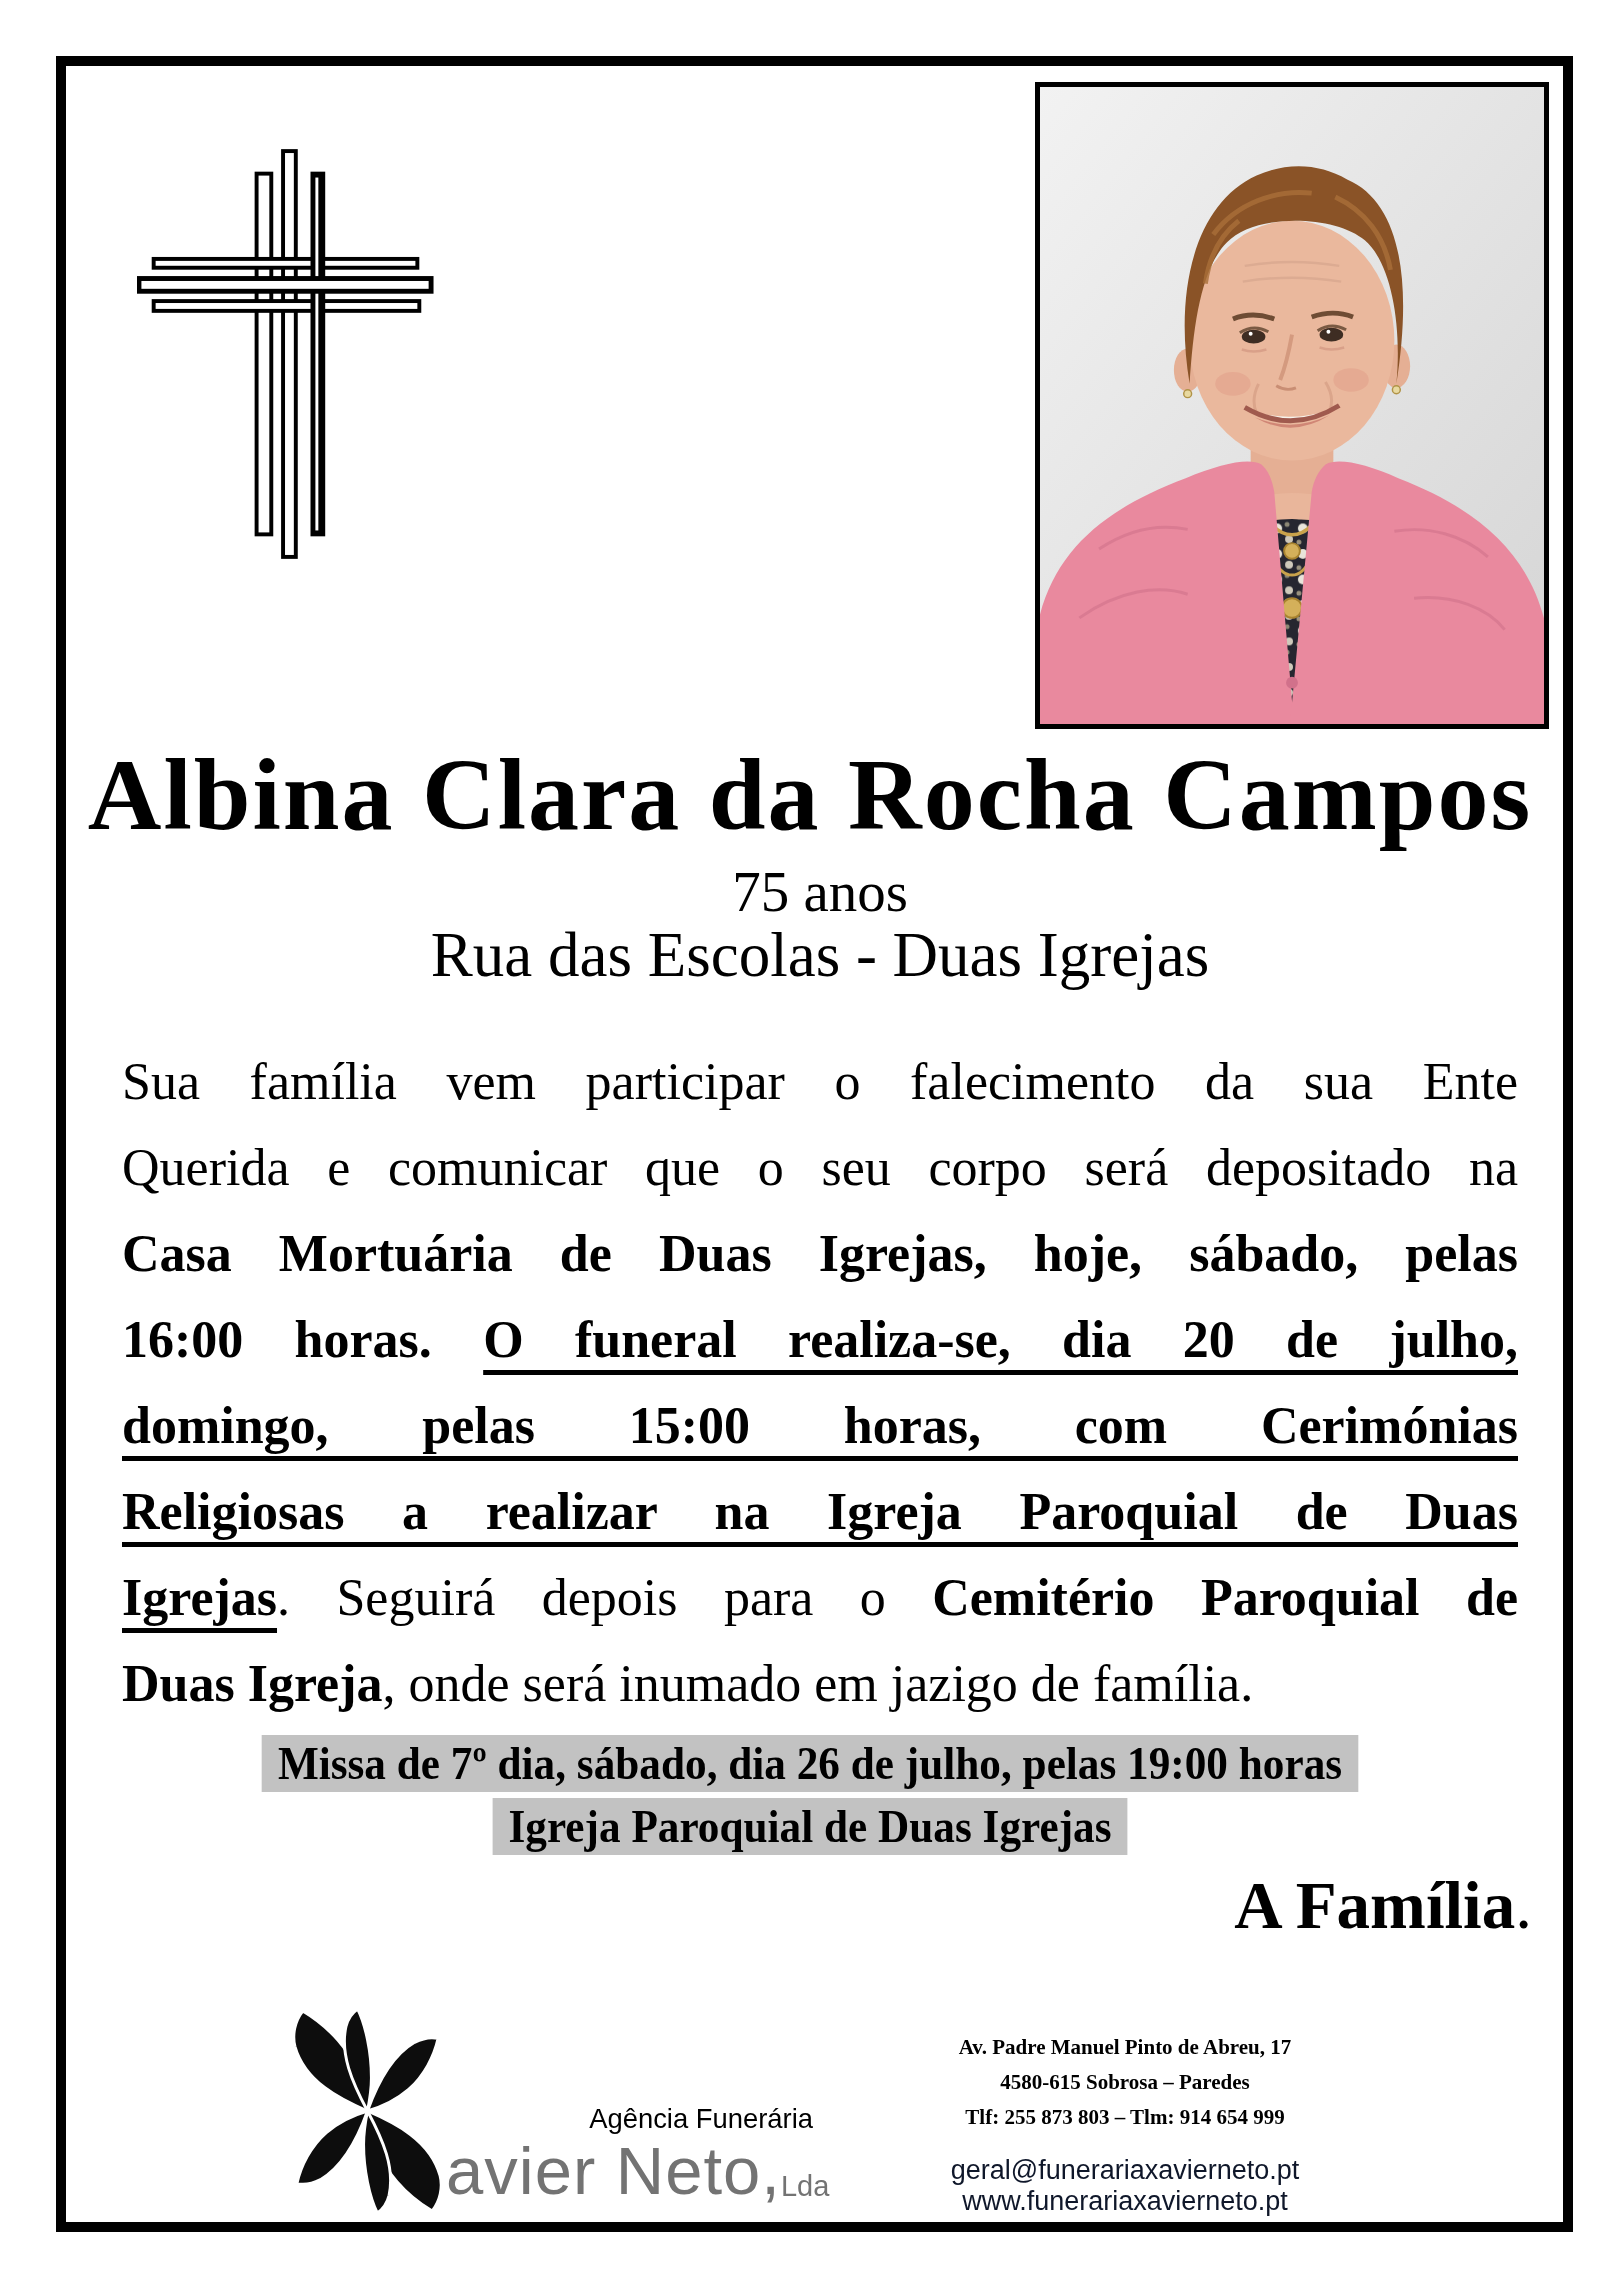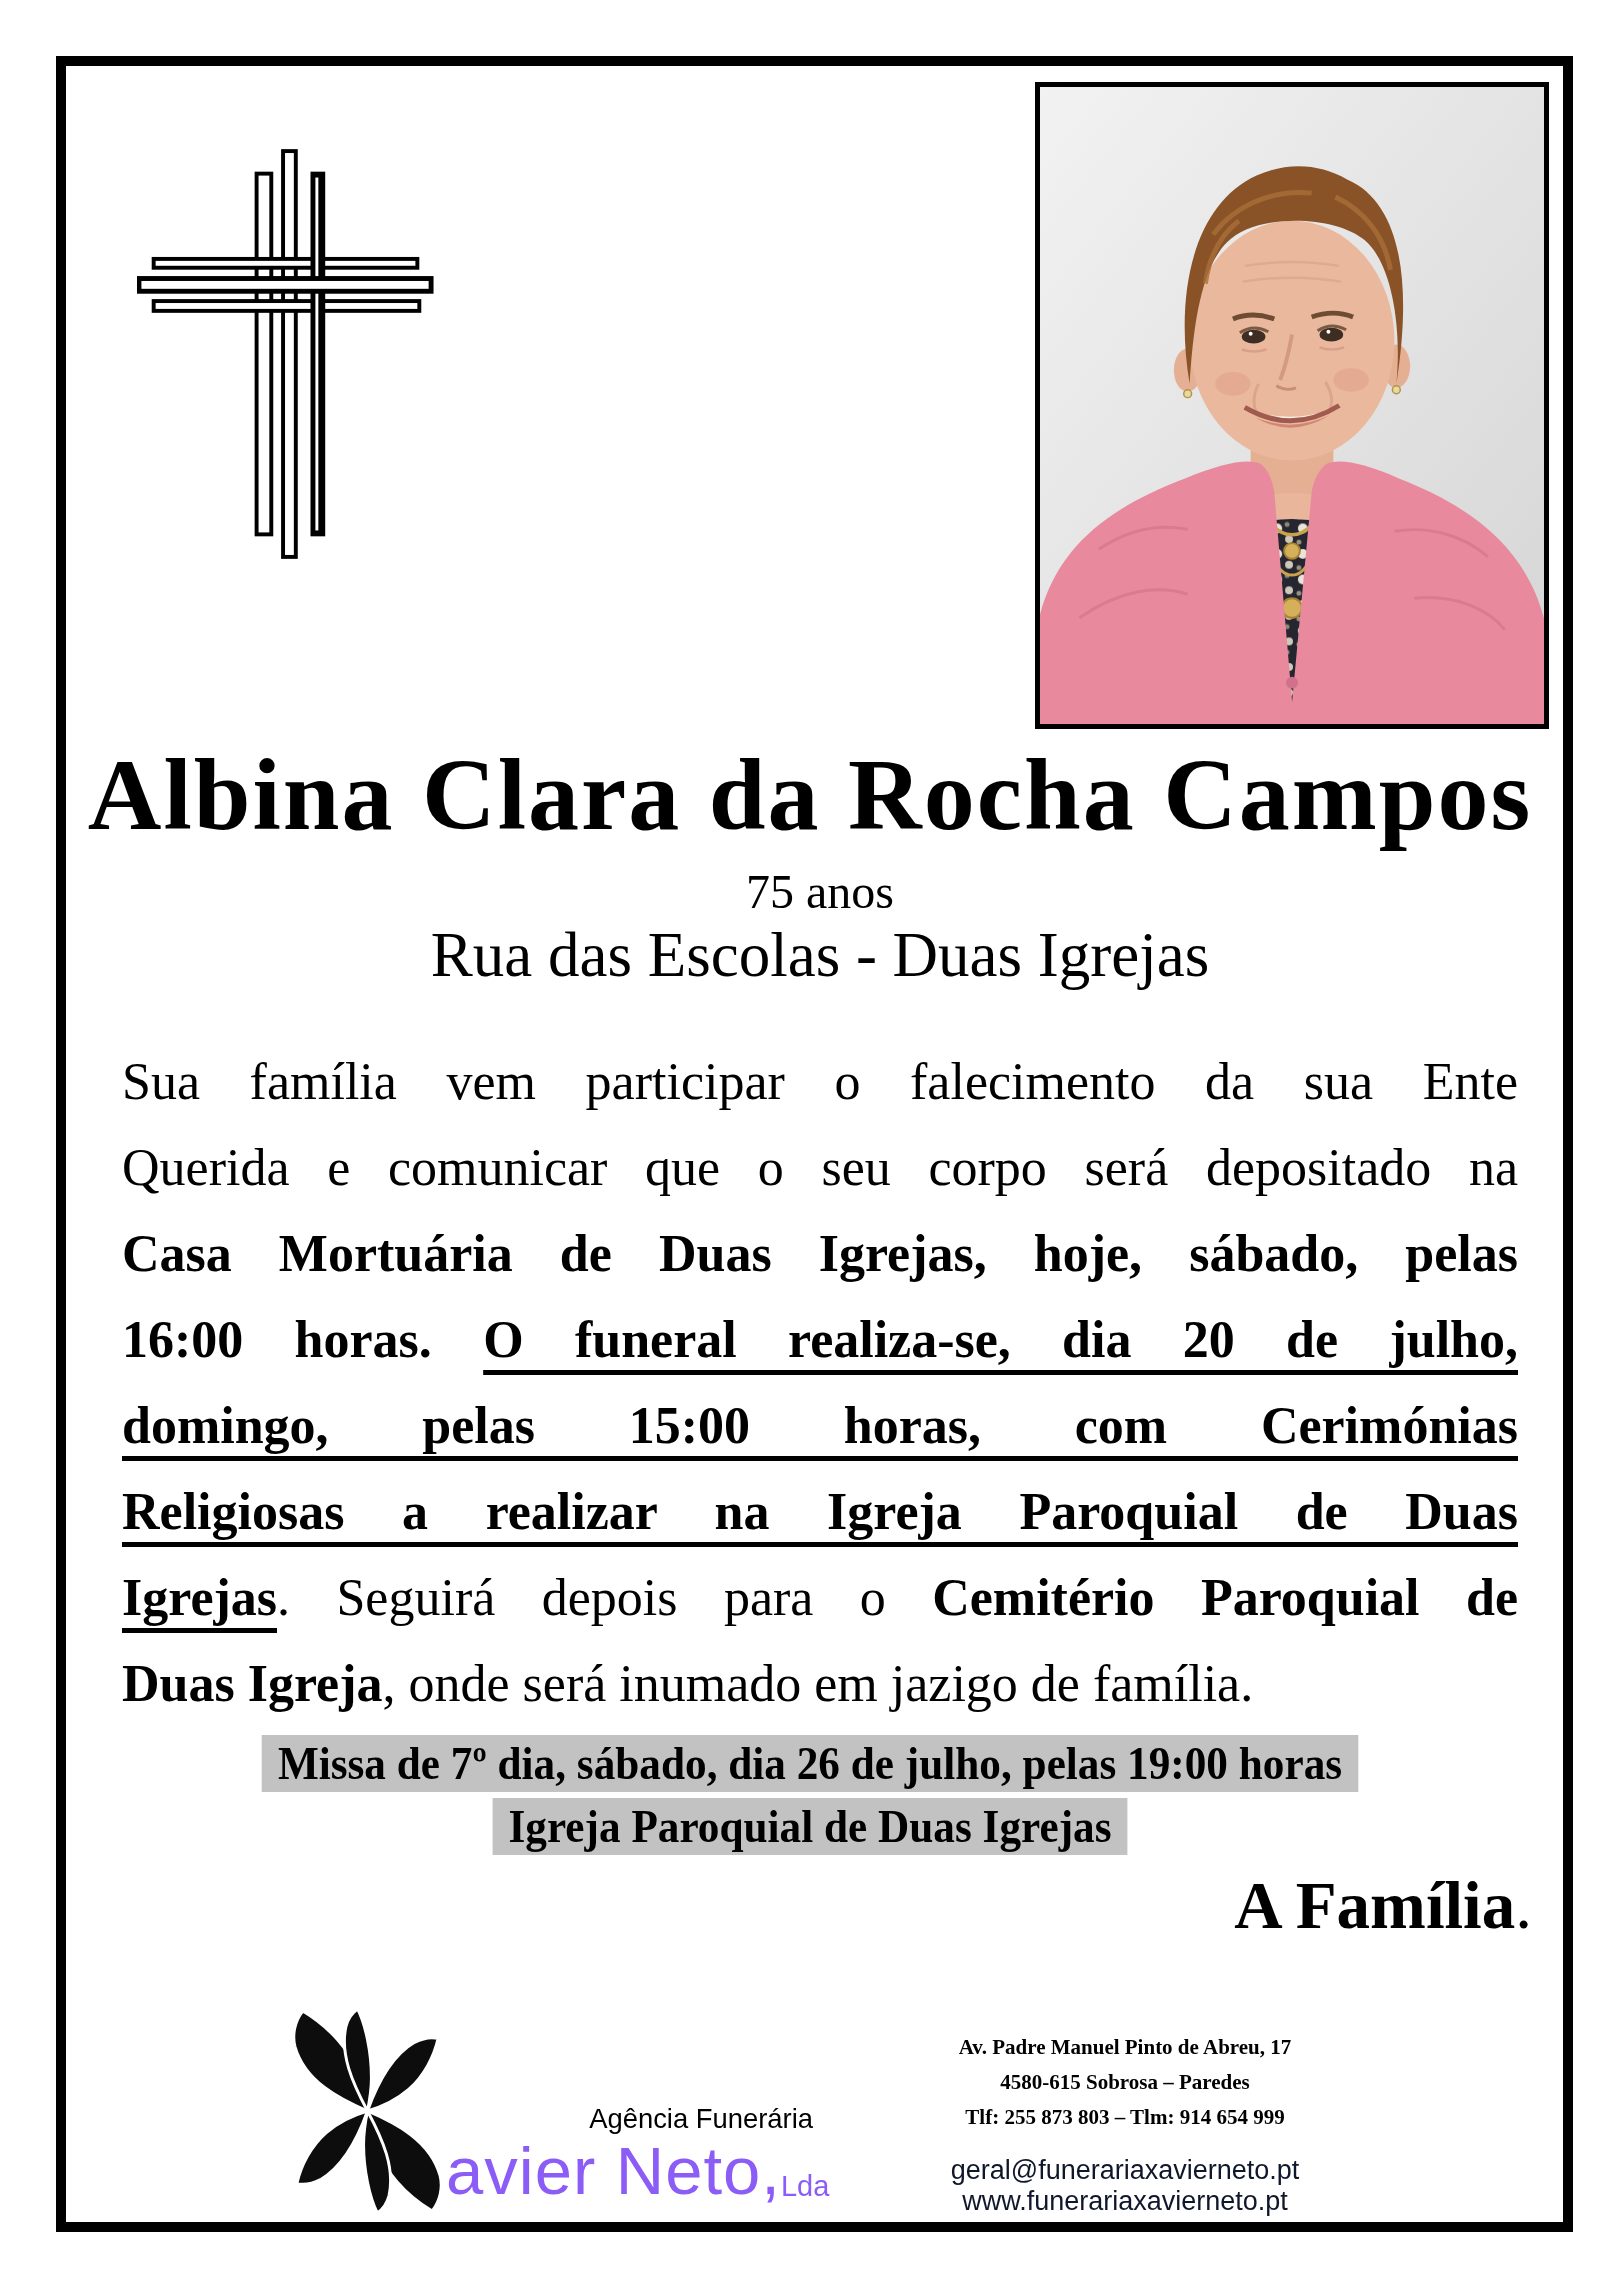--- a/index.html
+++ b/index.html
@@ -10,21 +10,21 @@
   
   .cross{position:absolute;left:137px;top:147px;width:298px;height:414px;}
   
   .photo{position:absolute;left:1035px;top:82px;width:514px;height:647px;
          border:5.9px solid #000;box-sizing:border-box;overflow:hidden;}
   .photo svg{display:block;width:100%;height:100%;}
   
   .name{position:absolute;left:0;top:740px;width:1620px;text-align:center;
         font-size:102px;font-weight:700;letter-spacing:2px;line-height:109px;white-space:nowrap;}
   .age{position:absolute;left:122px;top:861px;width:1396px;text-align:center;
-       font-size:48px;line-height:61px;}
+       font-size:57px;line-height:61px;}
   .street{position:absolute;left:122px;top:925px;width:1396px;text-align:center;
           font-size:63px;line-height:61px;}
   
   .para{position:absolute;left:122px;top:1039px;width:1396px;font-size:52px;line-height:86px;}
   .bline{text-align:justify;text-align-last:justify;text-justify:inter-word;height:86px;overflow:visible;}
   .bline.noj{text-align-last:left;}
   .b{font-weight:700;}
   .u{text-decoration:underline;text-decoration-thickness:4.9px;text-underline-offset:12.7px;}
   
   .mass{position:absolute;left:0;top:1735px;width:1620px;text-align:center;
@@ -34,21 +34,21 @@
   .mass .row2{margin-top:5.9px;}
   
   .family{position:absolute;right:123px;top:1870px;font-size:67px;line-height:71px;white-space:nowrap;}
   .family .fb{font-weight:700;}
   
   .logo{position:absolute;left:283px;top:2009px;width:169px;height:204px;}
   .agency-label{position:absolute;left:470px;top:2104px;width:343px;text-align:right;
                 font-family:"Liberation Sans","DejaVu Sans",sans-serif;font-size:27.4px;line-height:29px;color:#000000;}
   .brand{position:absolute;left:446px;top:2137px;
          font-family:"Liberation Sans","DejaVu Sans",sans-serif;font-size:67px;line-height:67px;
-         letter-spacing:1px;color:#8b5cf6;white-space:nowrap;}
+         letter-spacing:1px;color:#737373;white-space:nowrap;}
   .brand .lda{font-size:29px;letter-spacing:0;vertical-align:baseline;position:relative;top:2px;}
   .addr-block{position:absolute;left:870px;top:2030px;width:510px;text-align:center;
               font-size:21px;font-weight:700;line-height:35px;}
   .net-block{position:absolute;left:870px;top:2155px;width:510px;text-align:center;
              font-family:"Liberation Sans","DejaVu Sans",sans-serif;font-size:27px;line-height:31px;color:#0f172a;}
 </style>
 </head>
 <body>
 
 <div class="page">

